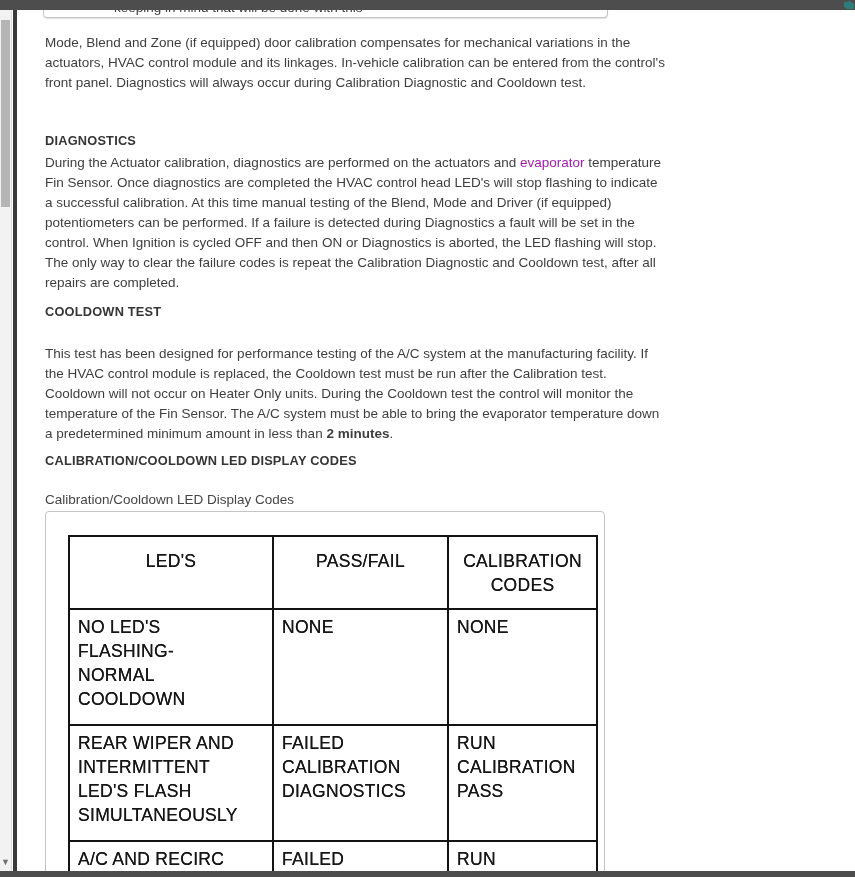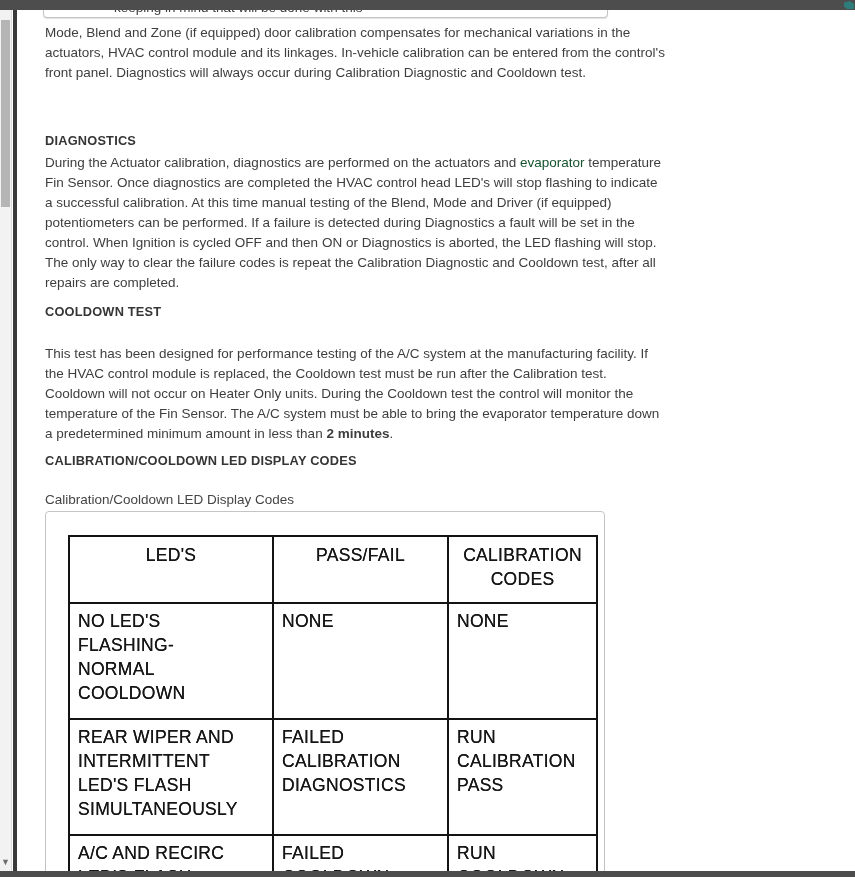--- a/index.html
+++ b/index.html
@@ -22,45 +22,45 @@
   .scroll-down{position:absolute;left:0;top:845px;width:11px;height:14px;color:#6e6e6e;
     font-size:9px;line-height:14px;text-align:center;}
   
   .clipped-box{position:absolute;left:43px;top:-27px;width:563px;height:43px;background:#fff;
     border:1px solid #c4c4c4;border-radius:4px;box-shadow:0 1px 1px rgba(0,0,0,0.12);
     z-index:1;overflow:hidden;}
   .clipped-box .clip-text{position:absolute;left:70px;bottom:2px;font-size:13.5px;color:#3e3e3e;white-space:nowrap;}
   
   .para{position:absolute;left:45px;width:620px;font-size:13.5px;line-height:20px;color:#3e3e3e;}
   .heading{position:absolute;left:45px;width:620px;font-size:12.8px;font-weight:bold;color:#353535;letter-spacing:.2px;}
-  .link{color:#14532d;text-decoration:none;cursor:pointer;}
+  .link{color:#a21caf;text-decoration:none;cursor:pointer;}
   .bold{font-weight:bold;}
   .caption{position:absolute;left:45px;top:492px;font-size:13.5px;color:#454545;}
   
   .figure-box{position:absolute;left:45px;top:511px;width:558px;height:400px;background:#fff;
     border:1px solid #c4c4c4;border-radius:4px;z-index:1;}
   table.scan{border-collapse:collapse;margin:23px 0 0 22px;
     font-family:"Liberation Sans","DejaVu Sans",sans-serif;color:#161616;
     font-size:17.5px;line-height:24px;letter-spacing:.3px;
     text-shadow:0 0 .5px #161616;}
   table.scan td,table.scan th{border:2px solid #131313;vertical-align:top;padding:5px 8px;font-weight:normal;}
-  table.scan th{text-align:center;height:54px;padding-top:6px;}
+  table.scan th{text-align:center;height:54px;padding-top:12px;}
   .c1{width:186px;} .c2{width:157px;} .c3{width:131px;}
   .r1 td{height:104px;} .r2 td{height:104px;} .r3 td{height:110px;}
 </style>
 </head>
 <body>
 
 <div class="screen">
 
   <div class="clipped-box">
     <span class="clip-text">keeping in mind that will be done with this</span>
   </div>
 
-  <div class="para" style="top:23px;">
+  <div class="para" style="top:33px;">
     <span> Mode, Blend and Zone (if equipped) door calibration compensates for mechanical variations in the actuators, HVAC control module and its linkages. In-vehicle calibration can be entered from the control's front panel. Diagnostics will always occur during Calibration Diagnostic and Cooldown test.</span>
   </div>
 
   <div class="heading" style="top:133px;">DIAGNOSTICS</div>
   <div class="para" style="top:153px;">
     <span> During the Actuator calibration, diagnostics are performed on the actuators and </span><a class="link">evaporator</a><span> temperature Fin Sensor. Once diagnostics are completed the HVAC control head LED's will stop flashing to indicate a successful calibration. At this time manual testing of the Blend, Mode and Driver (if equipped) potentiometers can be performed. If a failure is detected during Diagnostics a fault will be set in the control. When Ignition is cycled OFF and then ON or Diagnostics is aborted, the LED flashing will stop. The only way to clear the failure codes is repeat the Calibration Diagnostic and Cooldown test, after all repairs are completed.</span>
   </div>
 
   <div class="heading" style="top:304px;">COOLDOWN TEST</div>
   <div class="para" style="top:344px;">

